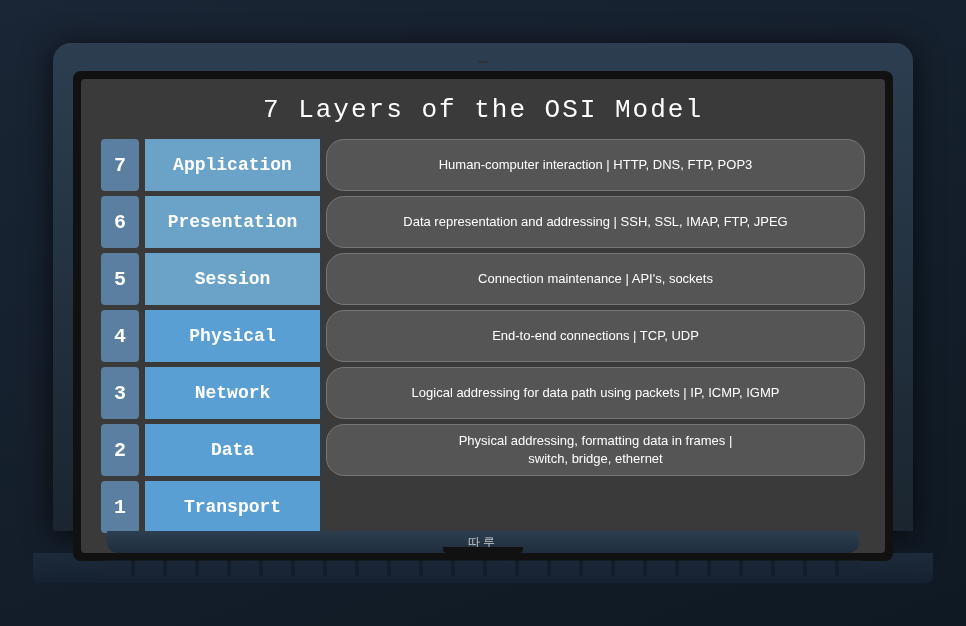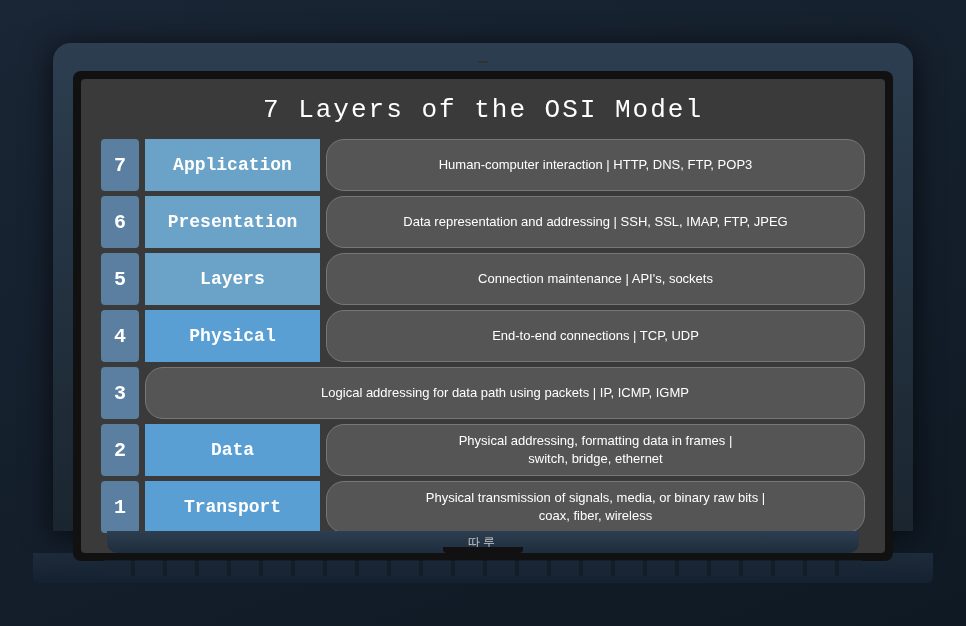--- a/index.html
+++ b/index.html
@@ -208,41 +208,41 @@
               <div class="layer-name upper">Application</div>
               <div class="layer-desc">Human-computer interaction | HTTP, DNS, FTP, POP3</div>
             </div>
             <div class="osi-row">
               <div class="layer-num">6</div>
               <div class="layer-name upper">Presentation</div>
               <div class="layer-desc">Data representation and addressing | SSH, SSL, IMAP, FTP, JPEG</div>
             </div>
             <div class="osi-row">
               <div class="layer-num">5</div>
-              <div class="layer-name upper">Layers</div>
+              <div class="layer-name upper">Session</div>
               <div class="layer-desc">Connection maintenance | API's, sockets</div>
             </div>
             <div class="osi-row">
               <div class="layer-num">4</div>
               <div class="layer-name">Physical</div>
               <div class="layer-desc">End-to-end connections | TCP, UDP</div>
             </div>
             <div class="osi-row">
               <div class="layer-num">3</div>
+              <div class="layer-name">Network</div>
               <div class="layer-desc">Logical addressing for data path using packets | IP, ICMP, IGMP</div>
             </div>
             <div class="osi-row">
               <div class="layer-num">2</div>
               <div class="layer-name">Data</div>
               <div class="layer-desc">Physical addressing, formatting data in frames |<br>switch, bridge, ethernet</div>
             </div>
             <div class="osi-row">
               <div class="layer-num">1</div>
               <div class="layer-name">Transport</div>
-              <div class="layer-desc">Physical transmission of signals, media, or binary raw bits |<br>coax, fiber, wireless</div>
             </div>
           </div>
 
         <div class="watermark">@varcharr</div>
       </div>
     </div>
 
     <div style="width:820px; height:3px; background:#222; border-radius:2px; margin-top:4px;"></div>
   </div>
 

